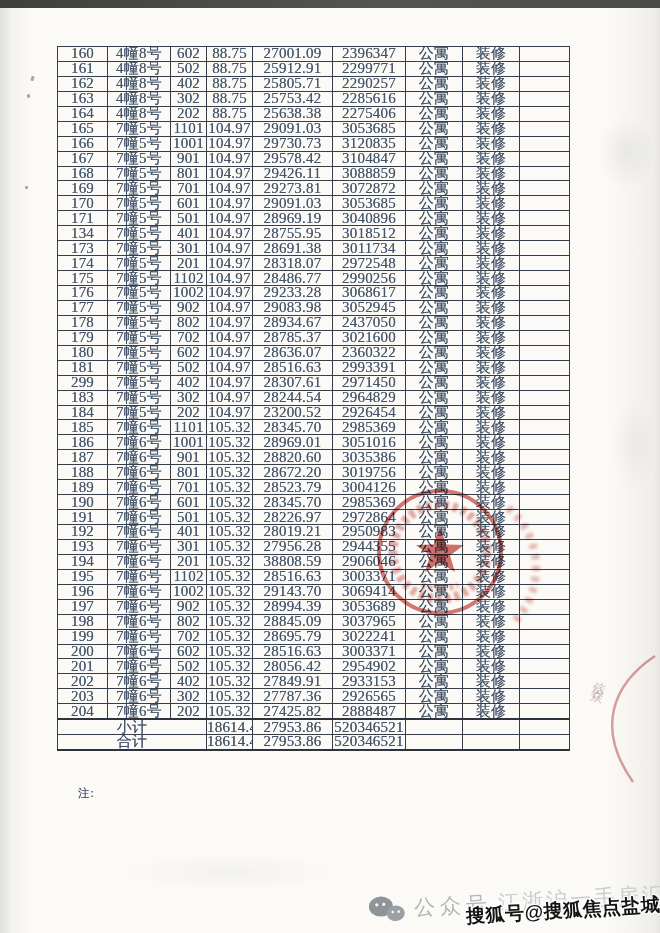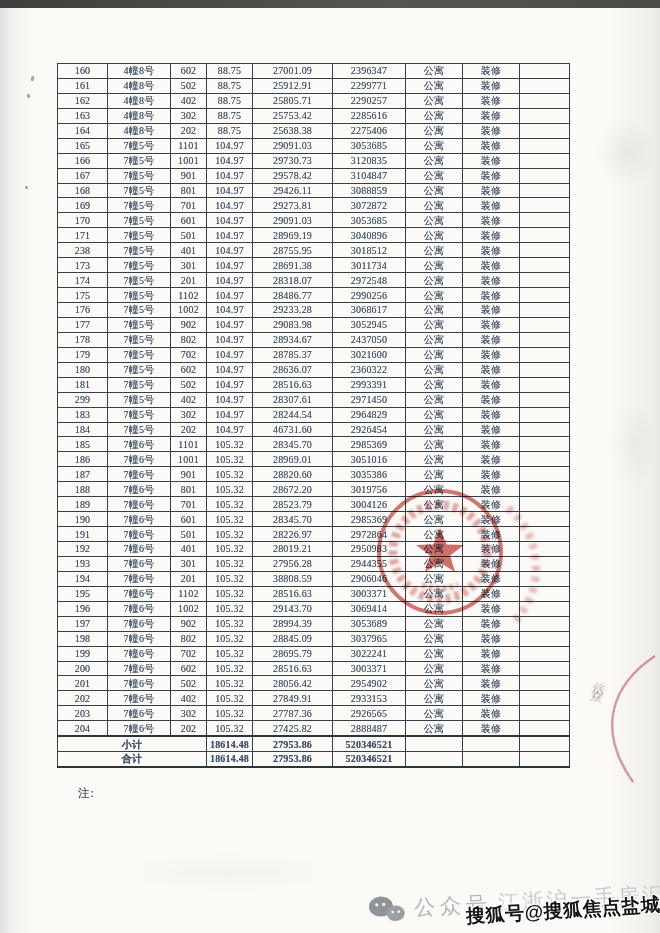--- a/index.html
+++ b/index.html
@@ -14,33 +14,33 @@
   }
   .top-band{
     position:absolute;left:0;top:0;width:660px;height:8px;
     background:linear-gradient(90deg,#3f3f3d,#555553 60%,#4a4a48);
   }
   .speck{position:absolute;background:rgba(95,98,104,.55);border-radius:1px;}
   .smudge{position:absolute;border-radius:50%;pointer-events:none;}
 
   
   table.price{
-    position:absolute;left:57px;top:63px;width:512px;
+    position:absolute;left:57px;top:46px;width:512px;
     border-collapse:collapse;table-layout:fixed;
-    font-size:10px;color:#44546a;letter-spacing:.2px;
+    font-size:15px;color:#44546a;letter-spacing:.2px;
     text-shadow:0 0 .5px rgba(68,84,106,.75);
   }
   table.price td{
     border:1px solid #353e49;
     padding:0;text-align:center;vertical-align:middle;
     height:13.9px;line-height:13px;
     white-space:nowrap;overflow:hidden;
   }
   table.price tr{height:14.94px;}
-  table.price tr.summary td{font-weight:bold;color:#3f5068;}
+  table.price tr.summary td{font-weight:normal;color:#3f5068;}
   table.price{border:1.5px solid #2c343e;}
   table.price tr:last-child td{border-bottom:2px solid #2c343e;}
   col.c0{width:50px}col.c1{width:63px}col.c2{width:36px}
   col.c3{width:46px}col.c4{width:80px}col.c5{width:73px}
   col.c6{width:57px}col.c7{width:57px}col.c8{width:50px}
 
   .note{
     position:absolute;left:78px;top:786px;
     font-size:11.5px;color:#4b5a6d;letter-spacing:1px;
     text-shadow:0 0 .5px rgba(75,90,109,.7);
@@ -228,21 +228,21 @@
           <td>7幢5号</td>
           <td>501</td>
           <td>104.97</td>
           <td>28969.19</td>
           <td>3040896</td>
           <td>公寓</td>
           <td>装修</td>
           <td></td>
         </tr>
         <tr>
-          <td>238</td>
+          <td>134</td>
           <td>7幢5号</td>
           <td>401</td>
           <td>104.97</td>
           <td>28755.95</td>
           <td>3018512</td>
           <td>公寓</td>
           <td>装修</td>
           <td></td>
         </tr>
         <tr>
@@ -364,21 +364,21 @@
           <td>2964829</td>
           <td>公寓</td>
           <td>装修</td>
           <td></td>
         </tr>
         <tr>
           <td>184</td>
           <td>7幢5号</td>
           <td>202</td>
           <td>104.97</td>
-          <td>46731.60</td>
+          <td>23200.52</td>
           <td>2926454</td>
           <td>公寓</td>
           <td>装修</td>
           <td></td>
         </tr>
         <tr>
           <td>185</td>
           <td>7幢6号</td>
           <td>1101</td>
           <td>105.32</td>

